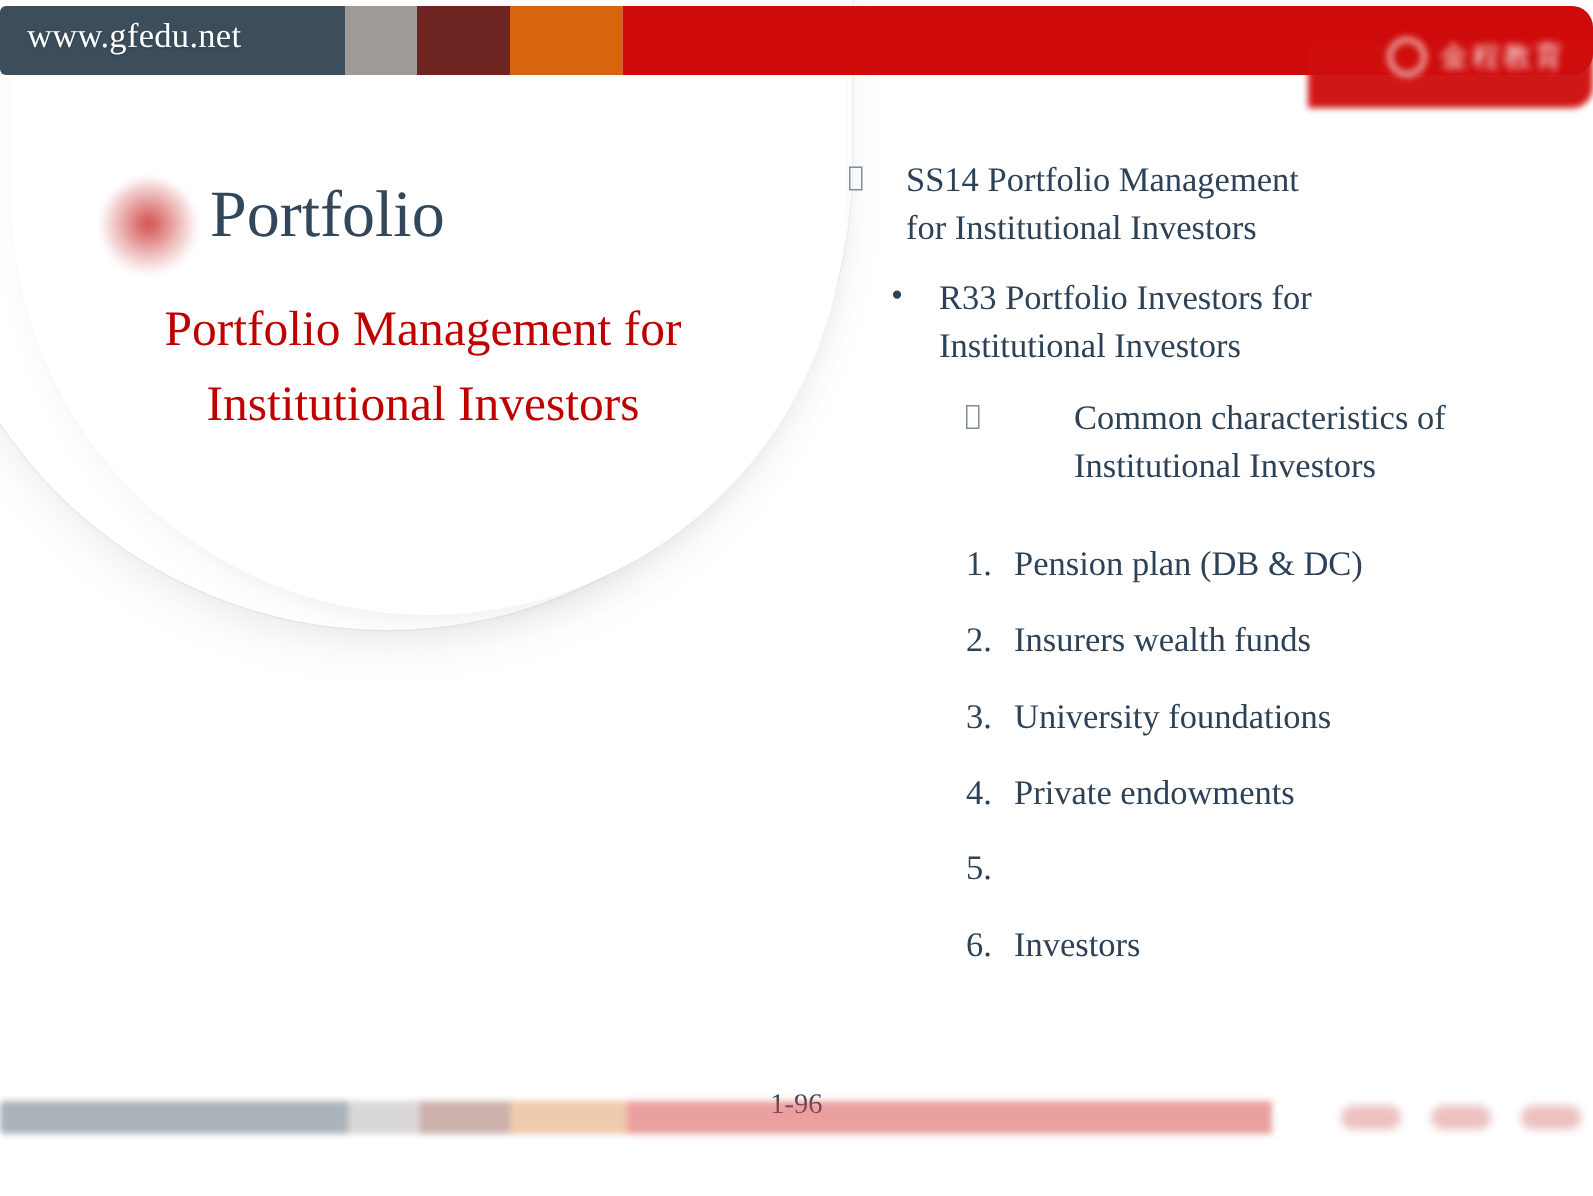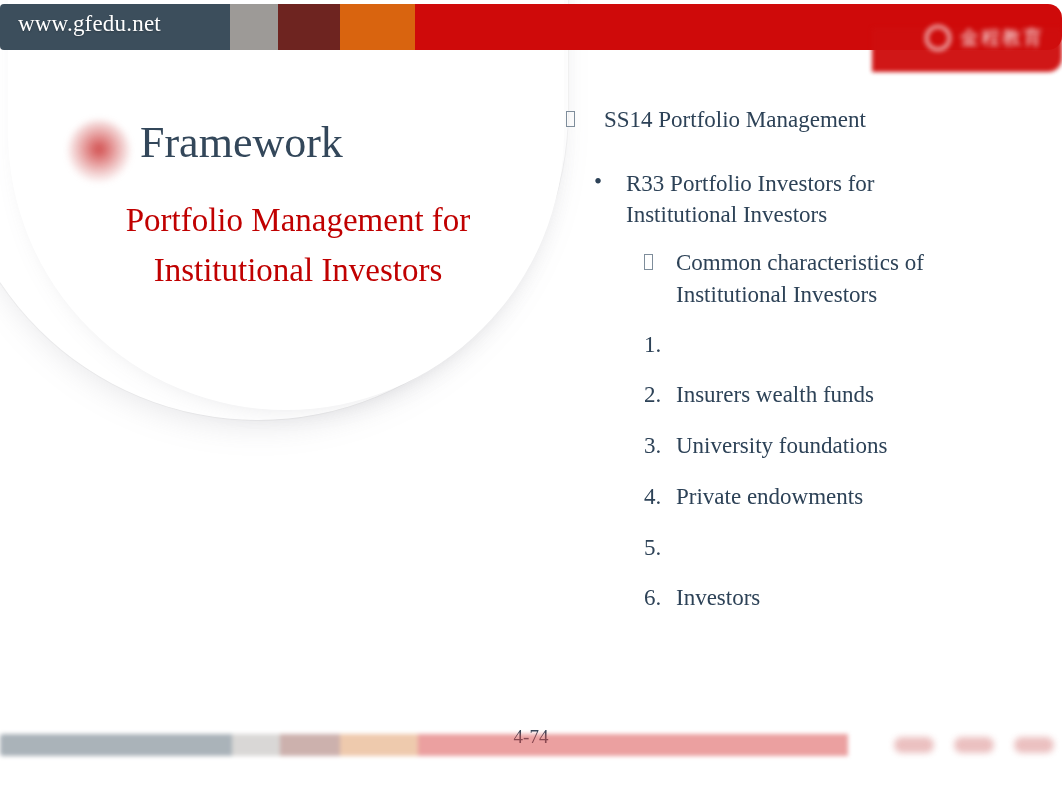--- a/index.html
+++ b/index.html
@@ -136,21 +136,21 @@
     left: 140px;
     top: 118px;
     width: 400px;
     font-size: 44px;
     line-height: 1.12;
     color: #33475a;
   }
 
   .heading-sub {
     position: absolute;
-    left: 38px;
+    left: 22px;
     top: 196px;
     width: 520px;
     text-align: center;
     font-size: 33px;
     line-height: 1.50;
     color: #c00000;
   }
 
   
   .outline {
@@ -171,31 +171,31 @@
     flex: 0 0 auto;
     text-align: left;
     color: #2d4257;
   }
   .olitem .otext {
     flex: 1 1 auto;
     color: #2d4257;
   }
 
   
-  .lvl1 { margin-left: 0px;  margin-bottom: 32px; }
+  .lvl1 { margin-left: 0px;  margin-bottom: 16px; }
   .lvl1 .marker { width: 38px; font-size: 21px; }
   .lvl1 .otext  { max-width: 318px; }
 
   
   .lvl2 { margin-left: 28px; margin-bottom: 16px; }
   .lvl2 .marker { width: 32px; font-size: 23px; line-height: 1.24; }
   .lvl2 .otext  { max-width: 350px; }
 
   
-  .lvl3 { margin-left: 78px; margin-bottom: 18px; }
+  .lvl3 { margin-left: 78px; margin-bottom: 34px; gap: 40px; }
   .lvl3 .marker { width: 32px; font-size: 21px; }
   .lvl3 .otext  { max-width: 310px; }
 
   
   .lvln { margin-left: 78px; margin-bottom: 19px; }
   .lvln .marker { width: 32px; }
   .lvln .otext  { max-width: 320px; }
 
   
   .tofu {
@@ -275,32 +275,33 @@
   </div>
   <div class="header-site-url">www.gfedu.net</div>
 
   <div class="logo-plate"></div>
   <div class="logo-glyph">
     <span class="logo-mark"></span>
     <span class="logo-word">金程教育</span>
   </div>
 
   <div class="title-dot"></div>
-  <div class="heading-framework">Framework</div>
+  <div class="heading-framework">Portfolio</div>
   <div class="heading-sub">
     <div>Portfolio Management for</div>
     <div>Institutional   Investors</div>
   </div>
 
   <div class="outline">
 
     <div class="olitem lvl1">
       <span class="marker"><span class="tofu"></span></span>
       <span class="otext">
         <span>SS14 Portfolio Management</span><br>
+        <span>for Institutional Investors</span>
       </span>
     </div>
 
     <div class="olitem lvl2">
       <span class="marker">•</span>
       <span class="otext">
         <span>R33 Portfolio Investors for</span><br>
         <span>Institutional Investors</span>
       </span>
     </div>
@@ -308,20 +309,21 @@
     <div class="olitem lvl3">
       <span class="marker"><span class="tofu"></span></span>
       <span class="otext">
         <span>Common characteristics of</span><br>
         <span>Institutional Investors</span>
       </span>
     </div>
 
     <div class="olitem lvln">
       <span class="marker">1.</span>
+      <span class="otext">Pension plan (DB &amp; DC)</span>
     </div>
     <div class="olitem lvln">
       <span class="marker">2.</span>
       <span class="otext">Insurers wealth funds</span>
     </div>
     <div class="olitem lvln">
       <span class="marker">3.</span>
       <span class="otext">University foundations</span>
     </div>
     <div class="olitem lvln">
@@ -331,21 +333,21 @@
     <div class="olitem lvln">
       <span class="marker">5.</span>
     </div>
     <div class="olitem lvln">
       <span class="marker">6.</span>
       <span class="otext">Investors</span>
     </div>
 
   </div>
 
-  <div class="page-number">4-74</div>
+  <div class="page-number">1-96</div>
 
   <div class="footer-band">
     <div class="fseg fseg-slate"></div>
     <div class="fseg fseg-gray"></div>
     <div class="fseg fseg-maroon"></div>
     <div class="fseg fseg-orange"></div>
     <div class="fseg fseg-red"></div>
     <div class="fseg fseg-fade"></div>
   </div>
 

